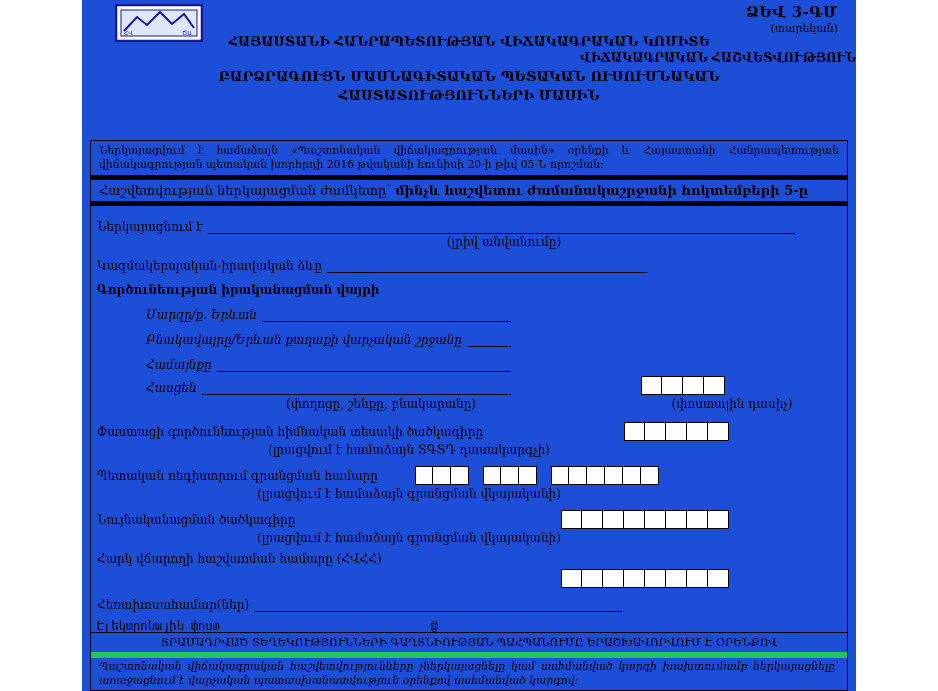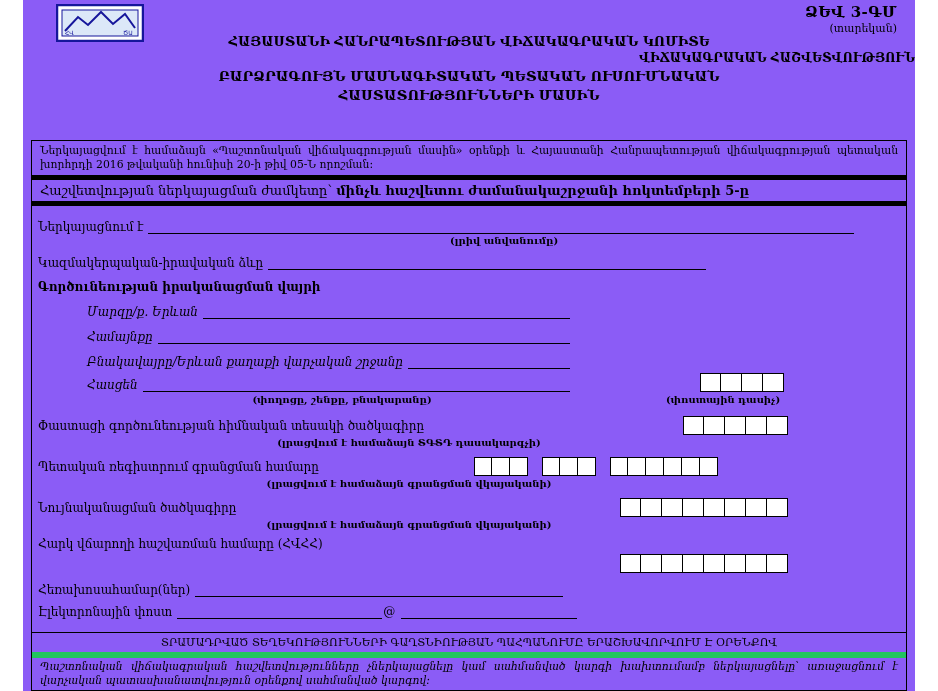--- a/index.html
+++ b/index.html
@@ -1,18 +1,18 @@
 <!DOCTYPE html>
 <html lang="hy" style="--highlight: #d8d8d8; --logo_blue: #16169b; --logo_fill: #dce8f8;"><head>
 <meta charset="utf-8">
 <style>
   * { margin:0; padding:0; box-sizing:border-box; }
   html, body { background:#fff; }
   body { font-family:"DejaVu Serif","DejaVu Sans",serif; color:#000; }
-  .page { width:892px; height:691px; background:#8b5cf6; position:relative; overflow:hidden; margin:0 auto; }
+  .page { width:774px; height:691px; background:#1d4ed8; position:relative; overflow:hidden; margin:0 auto; }
 
   
   .header { position:relative; height:140px; }
   .logo { position:absolute; left:33px; top:4px; }
   .code-block { position:absolute; right:18px; top:3px; text-align:right; }
   .form-code { font-size:15px; font-weight:bold; letter-spacing:.4px; }
   .periodicity { font-size:11px; margin-top:1px; }
   .titles { text-align:center; padding-top:34px; }
   .t1 { font-size:13px; font-weight:bold; }
   .t2 { font-size:12px; font-weight:bold; margin-top:2px;text-align:right; }
@@ -27,21 +27,21 @@
   .deadline { font-size:13px; padding:3px 8px; }
   .deadline b { font-weight:bold; }
 
   .body { flex:1; font-size:12px; overflow:hidden; border-bottom:1px solid #000; }
   .row { display:flex; align-items:flex-end; padding-left:6px; padding-right:0; }
   .lbl { white-space:nowrap; }
   .it { font-style:italic; }
   .bold { font-weight:bold; }
   .fill-line { flex:1; border-bottom:1px solid #000; height:15px; margin-left:5px; }
   .spacer { flex:1; }
-  .caption { font-size:10px;font-weight:bold; }
+  .caption { font-size:12px; }
 
   .r-presenter { margin-top:13px; }
   .line-presenter { margin-right:52px; }
   .cap-presenter { margin-top:1px; margin-left:130px; margin-right:60px; text-align:center; }
   .r-legal { margin-top:9px; }
   .line-legal { margin-right:200px; }
   .r-heading { margin-top:10px; padding-left:6px; }
   .ind { padding-left:55px; }
   .r-region, .r-community, .r-settlement { margin-top:10px; }
   .line-short { margin-right:336px; }
@@ -63,21 +63,21 @@
   .cap-right { text-align:center; padding-right:120px; margin-top:2px; }
   .r-register { margin-top:9px; align-items:center; }
   .register-cells { display:flex; margin-right:188px; }
   .r-id { margin-top:9px; align-items:center; }
   .id-cells { margin-right:118px; }
   .r-tin { margin-top:7px; }
   .r-tin-cells { display:flex; justify-content:flex-end; margin-right:118px; margin-top:3px; }
   .r-phone { margin-top:9px; }
   .uline { display:inline-block; border-bottom:1px solid #000; height:15px; margin-left:5px; }
   .phone-line { width:368px; }
-  .r-email { margin-top:7px; align-items:center; }
+  .r-email { margin-top:7px; align-items:center;font-family:Liberation Mono, monospace; }
   .email-line1 { width:205px; }
   .email-line2 { width:176px; }
   .at { margin:0 1px; }
 
   .confid { font-size:10.8px; text-align:center; padding:3px 6px; border-bottom:6px solid #22c55e; }
   .liability { font-size:10.8px; font-style:italic; text-align:justify; padding:2px 8px; line-height:1.3; }
 </style>
 </head>
 <body>
 
@@ -127,27 +127,27 @@
         <span class="fill-line line-legal"></span>
       </div>
 
       <div class="r-heading bold">Գործունեության իրականացման վայրի</div>
 
       <div class="row ind r-region">
         <span class="lbl it">Մարզը/ք. Երևան</span>
         <span class="fill-line line-short"></span>
       </div>
 
+      <div class="row ind r-settlement">
+        <span class="lbl it">Բնակավայրը/Երևան քաղաքի վարչական շրջանը</span>
+        <span class="fill-line line-short"></span>
+      </div>
+
       <div class="row ind r-community">
         <span class="lbl it">Համայնքը</span>
-        <span class="fill-line line-short"></span>
-      </div>
-
-      <div class="row ind r-settlement">
-        <span class="lbl it">Բնակավայրը/Երևան քաղաքի վարչական շրջանը</span>
         <span class="fill-line line-short"></span>
       </div>
 
       <div class="row ind r-address">
         <span class="lbl it">Հասցեն</span>
         <span class="fill-line line-address"></span>
         <span class="cells addr-cells">
             <span class="cell"></span>
             <span class="cell"></span>
             <span class="cell"></span>

